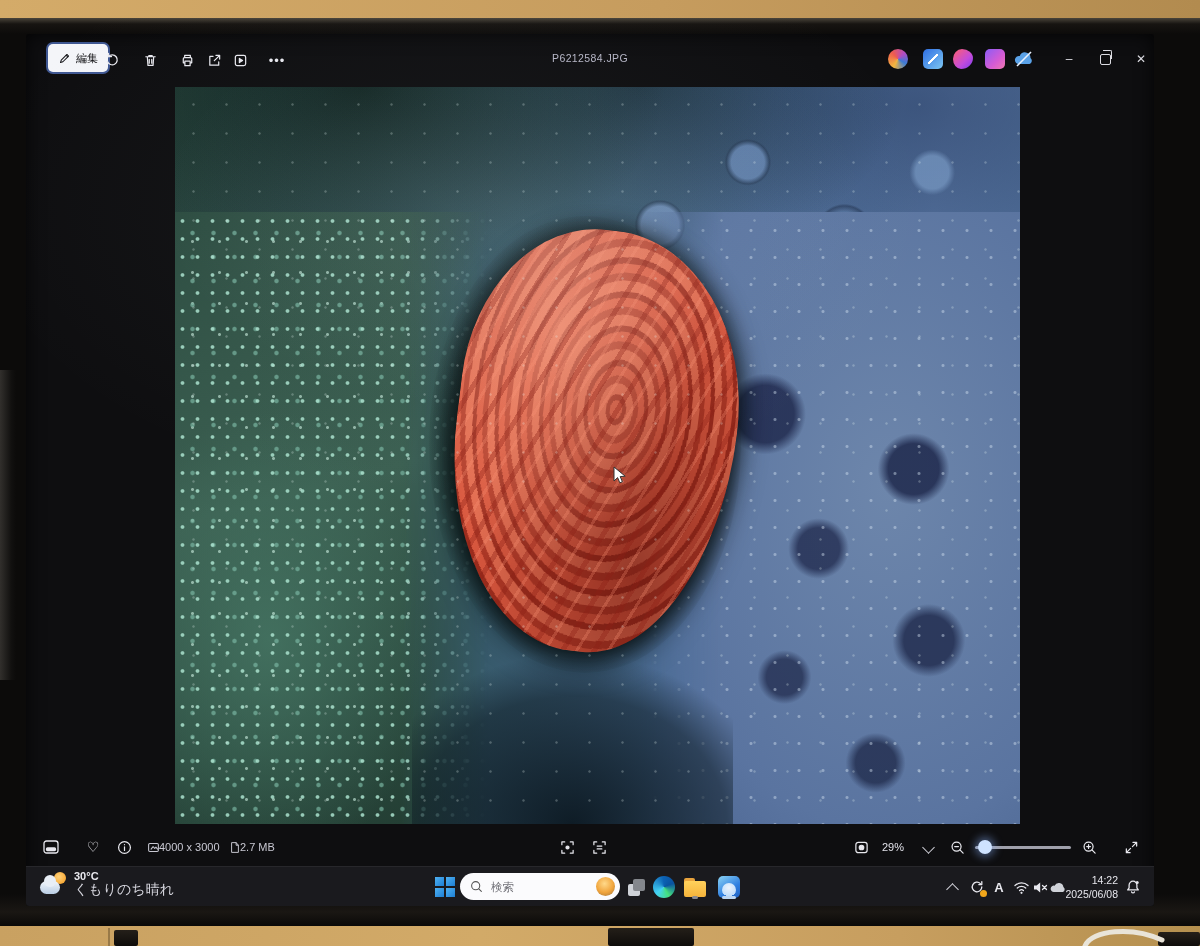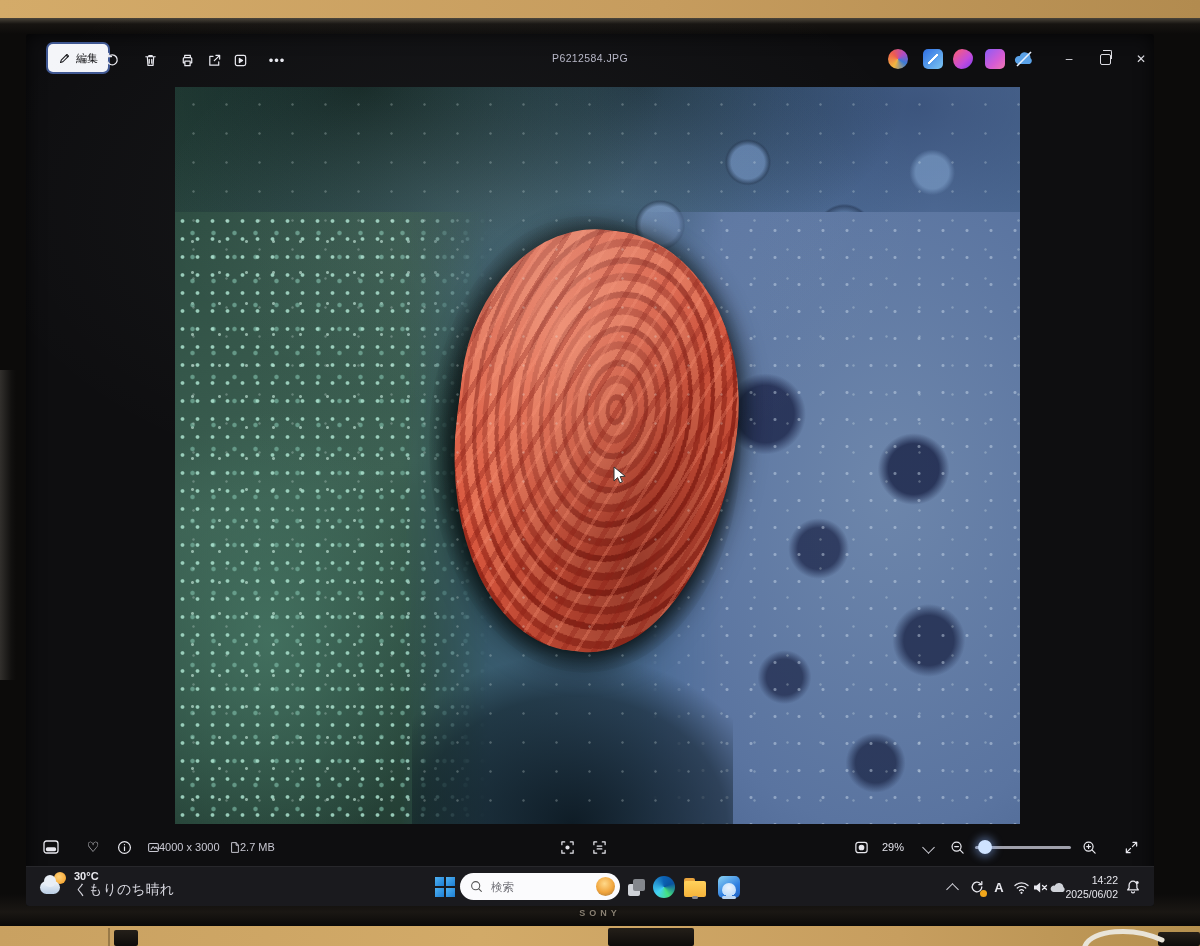--- a/index.html
+++ b/index.html
@@ -406,33 +406,32 @@
           <path d="M10.5 5.5l4 4M14.5 5.5l-4 4" stroke="#e8e8ee" stroke-width="1.3" stroke-linecap="round"></path>
         </svg>
       </div>
       <div class="abs tray-item" style="left:1021px">
         <svg width="18" height="14" viewBox="0 0 18 14">
           <path d="M5 12a3.2 3.2 0 1 1 .6-6.3A4.6 4.6 0 0 1 14.4 7 2.8 2.8 0 0 1 13.8 12z" fill="#cfd2d8"></path>
         </svg>
       </div>
       <div class="abs" id="clock">
         <div>14:22</div>
-        <div>2025/06/02</div>
+        <div>2025/06/08</div>
       </div>
       <div class="abs tray-item" style="left:1096px">
         <svg class="ic" width="16" height="16" viewBox="0 0 16 16">
           <path d="M8 2.2a3.9 3.9 0 0 1 3.9 3.9v2.8l1.4 2H2.7l1.4-2V6.1A3.9 3.9 0 0 1 8 2.2zM6.6 12.9a1.5 1.5 0 0 0 2.8 0"></path>
           <circle cx="12.2" cy="3.6" r="1.5" fill="#e8e8ee" stroke="none"></circle>
         </svg>
       </div>
     </div>
 
   </div>
 
-  <div class="abs" id="sony-logo">SONY</div>
 </div>
 
 <div class="abs" id="screen-glare"></div>
 
 <div class="abs wall-seam" style="left:108px"></div>
 <div class="abs stand-leg" style="left:114px;top:930px;width:24px;height:16px"></div>
 <div class="abs stand-leg" style="left:608px;top:928px;width:86px;height:18px"></div>
 <div class="abs stand-leg" style="left:1158px;top:932px;width:42px;height:14px"></div>
 <svg class="abs" id="cable-svg" width="160" height="24">
   <path d="M45 24 C 52 8, 92 4, 122 18" stroke="#e9e4d8" stroke-width="5" fill="none" stroke-linecap="round"></path>

